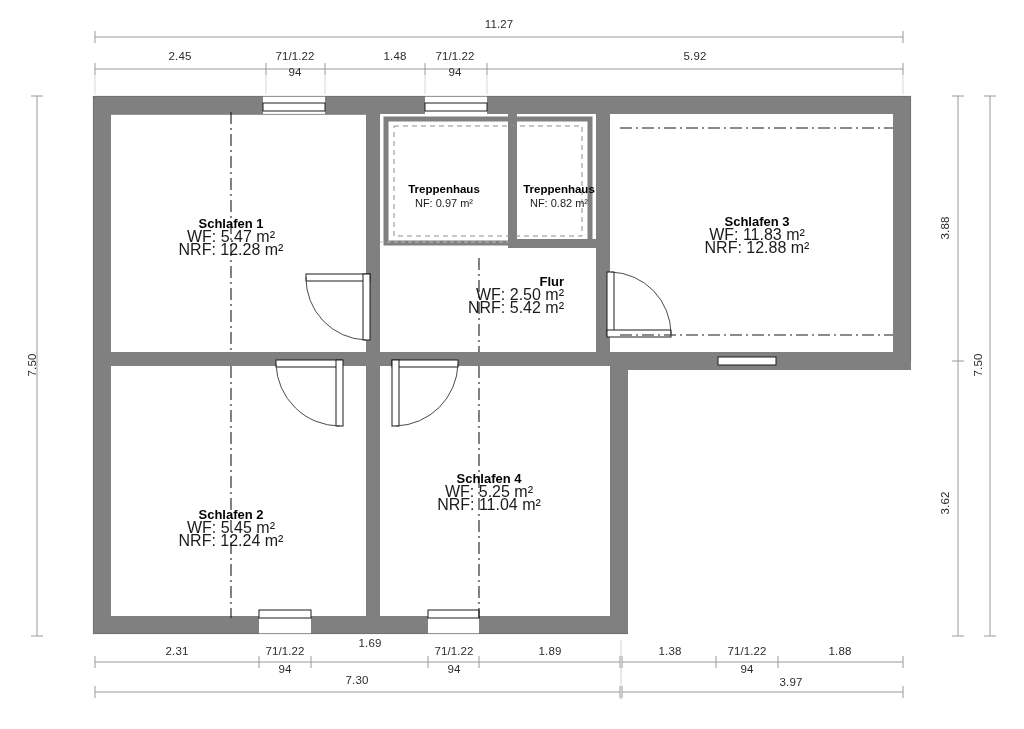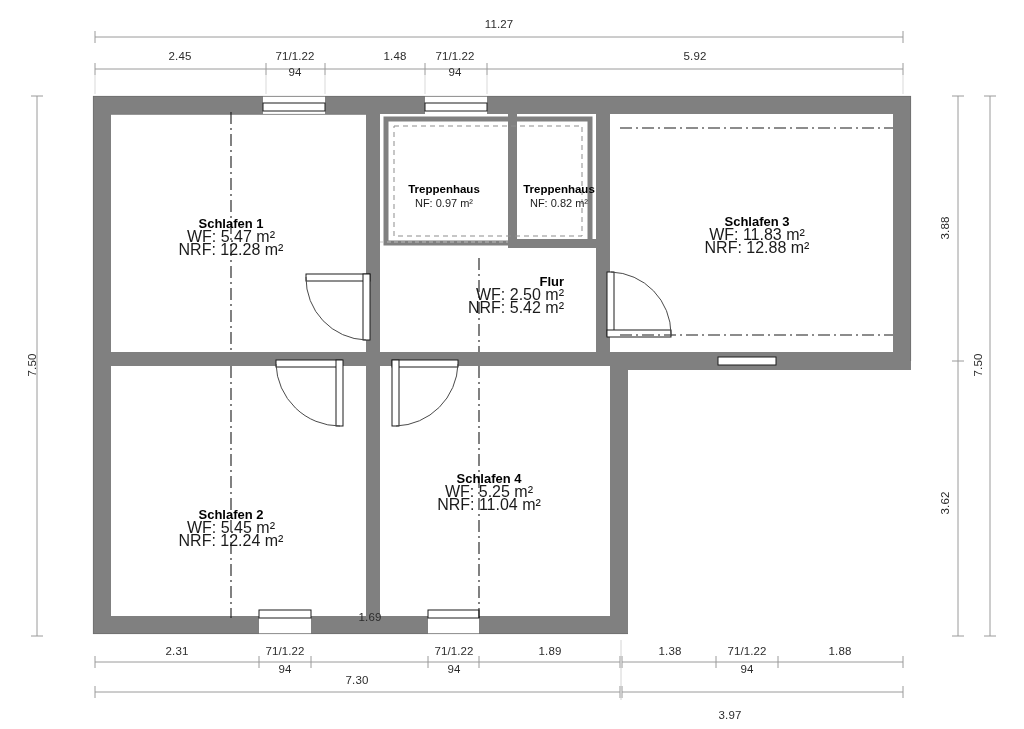--- a/index.html
+++ b/index.html
@@ -210,32 +210,32 @@
 <div class="dimtext v" style="left:-8px;top:359px;width:80px;transform:rotate(-90deg);">7.50</div>
 
 <div class="dimtext v" style="left:905px;top:222px;width:80px;transform:rotate(-90deg);">3.88</div>
 <div class="dimtext v" style="left:905px;top:497px;width:80px;transform:rotate(-90deg);">3.62</div>
 
 <div class="dimtext v" style="left:938px;top:359px;width:80px;transform:rotate(-90deg);">7.50</div>
 
 <div class="dimtext" style="left:137px;top:645px;width:80px;">2.31</div>
 <div class="dimtext" style="left:245px;top:645px;width:80px;">71/1.22</div>
 <div class="dimtext" style="left:245px;top:663px;width:80px;">94</div>
-<div class="dimtext" style="left:330px;top:611px;width:80px;text-align:center;">1.69</div>
+<div class="dimtext" style="left:330px;top:637px;width:80px;text-align:center;">1.69</div>
 <div class="dimtext" style="left:414px;top:645px;width:80px;">71/1.22</div>
 <div class="dimtext" style="left:414px;top:663px;width:80px;">94</div>
 <div class="dimtext" style="left:510px;top:645px;width:80px;">1.89</div>
 
 <div class="dimtext" style="left:630px;top:645px;width:80px;">1.38</div>
 <div class="dimtext" style="left:707px;top:645px;width:80px;">71/1.22</div>
 <div class="dimtext" style="left:707px;top:663px;width:80px;">94</div>
 <div class="dimtext" style="left:800px;top:645px;width:80px;">1.88</div>
 
 <div class="dimtext" style="left:317px;top:674px;width:80px;">7.30</div>
-<div class="dimtext" style="left:690px;top:676px;width:80px;margin-top:33px;">3.97</div>
+<div class="dimtext" style="left:751px;top:676px;width:80px;">3.97</div>
 
 <div class="roomlabel" style="left:156px;top:216px;width:150px;">
   <div class="rname">Schlafen 1</div>
   <div class="rline">WF: 5.47 m²</div>
   <div class="rline">NRF: 12.28 m²</div>
 </div>
 
 <div class="roomlabel" style="left:156px;top:471px;width:150px;margin-top:36px;">
   <div class="rname">Schlafen 2</div>
   <div class="rline">WF: 5.45 m²</div>

